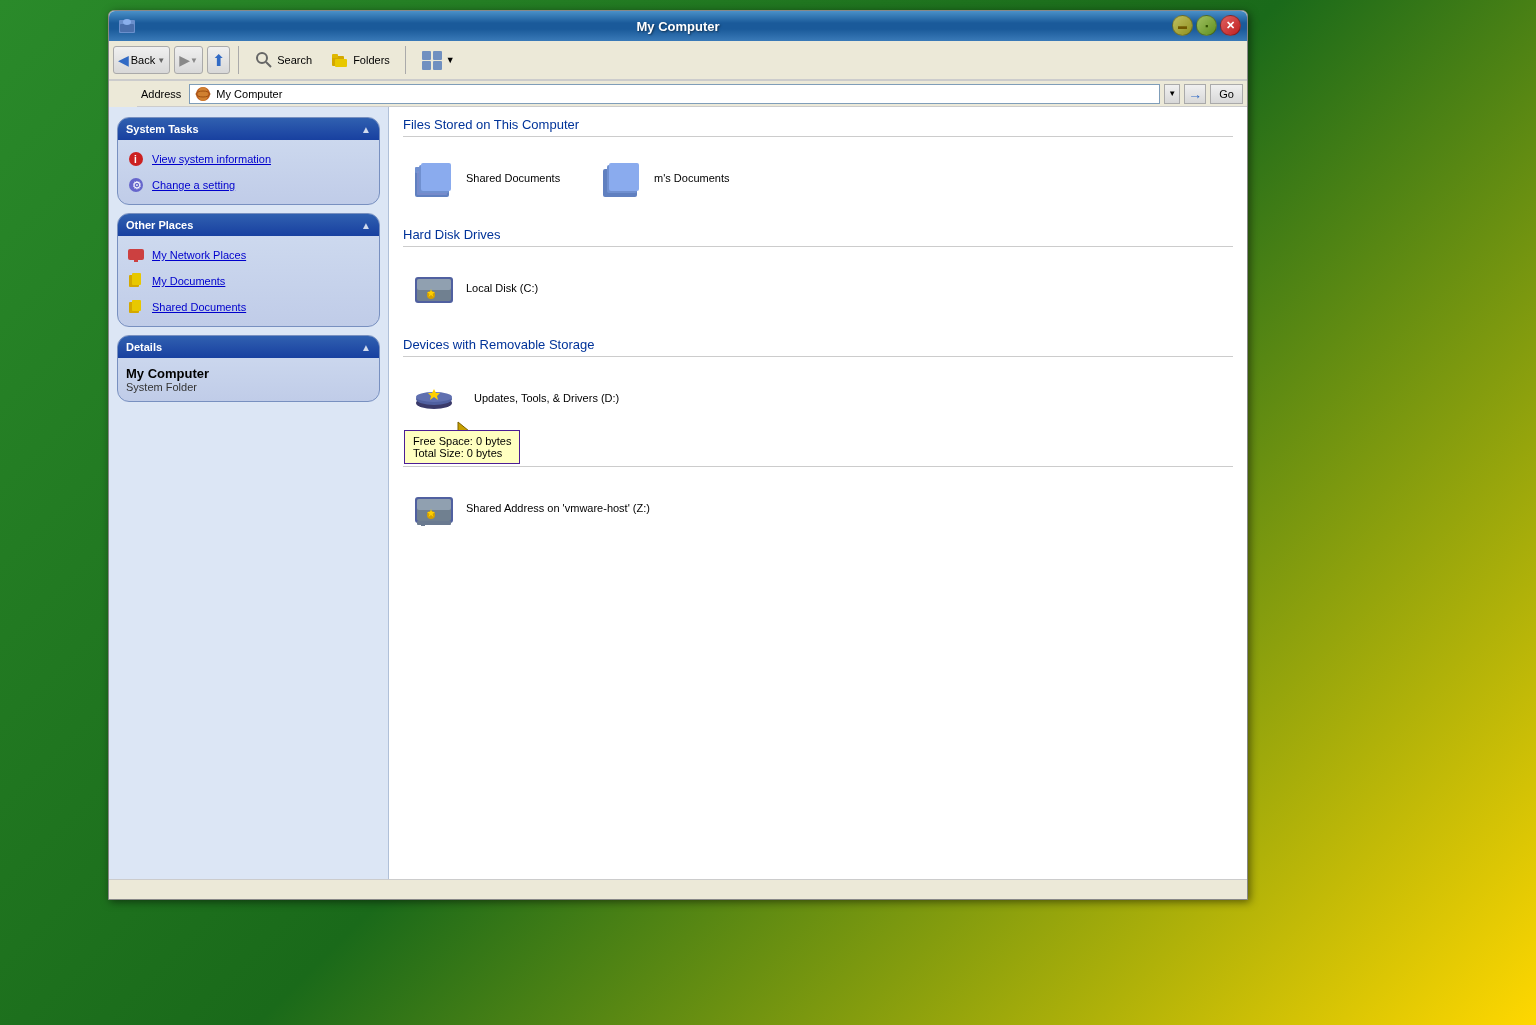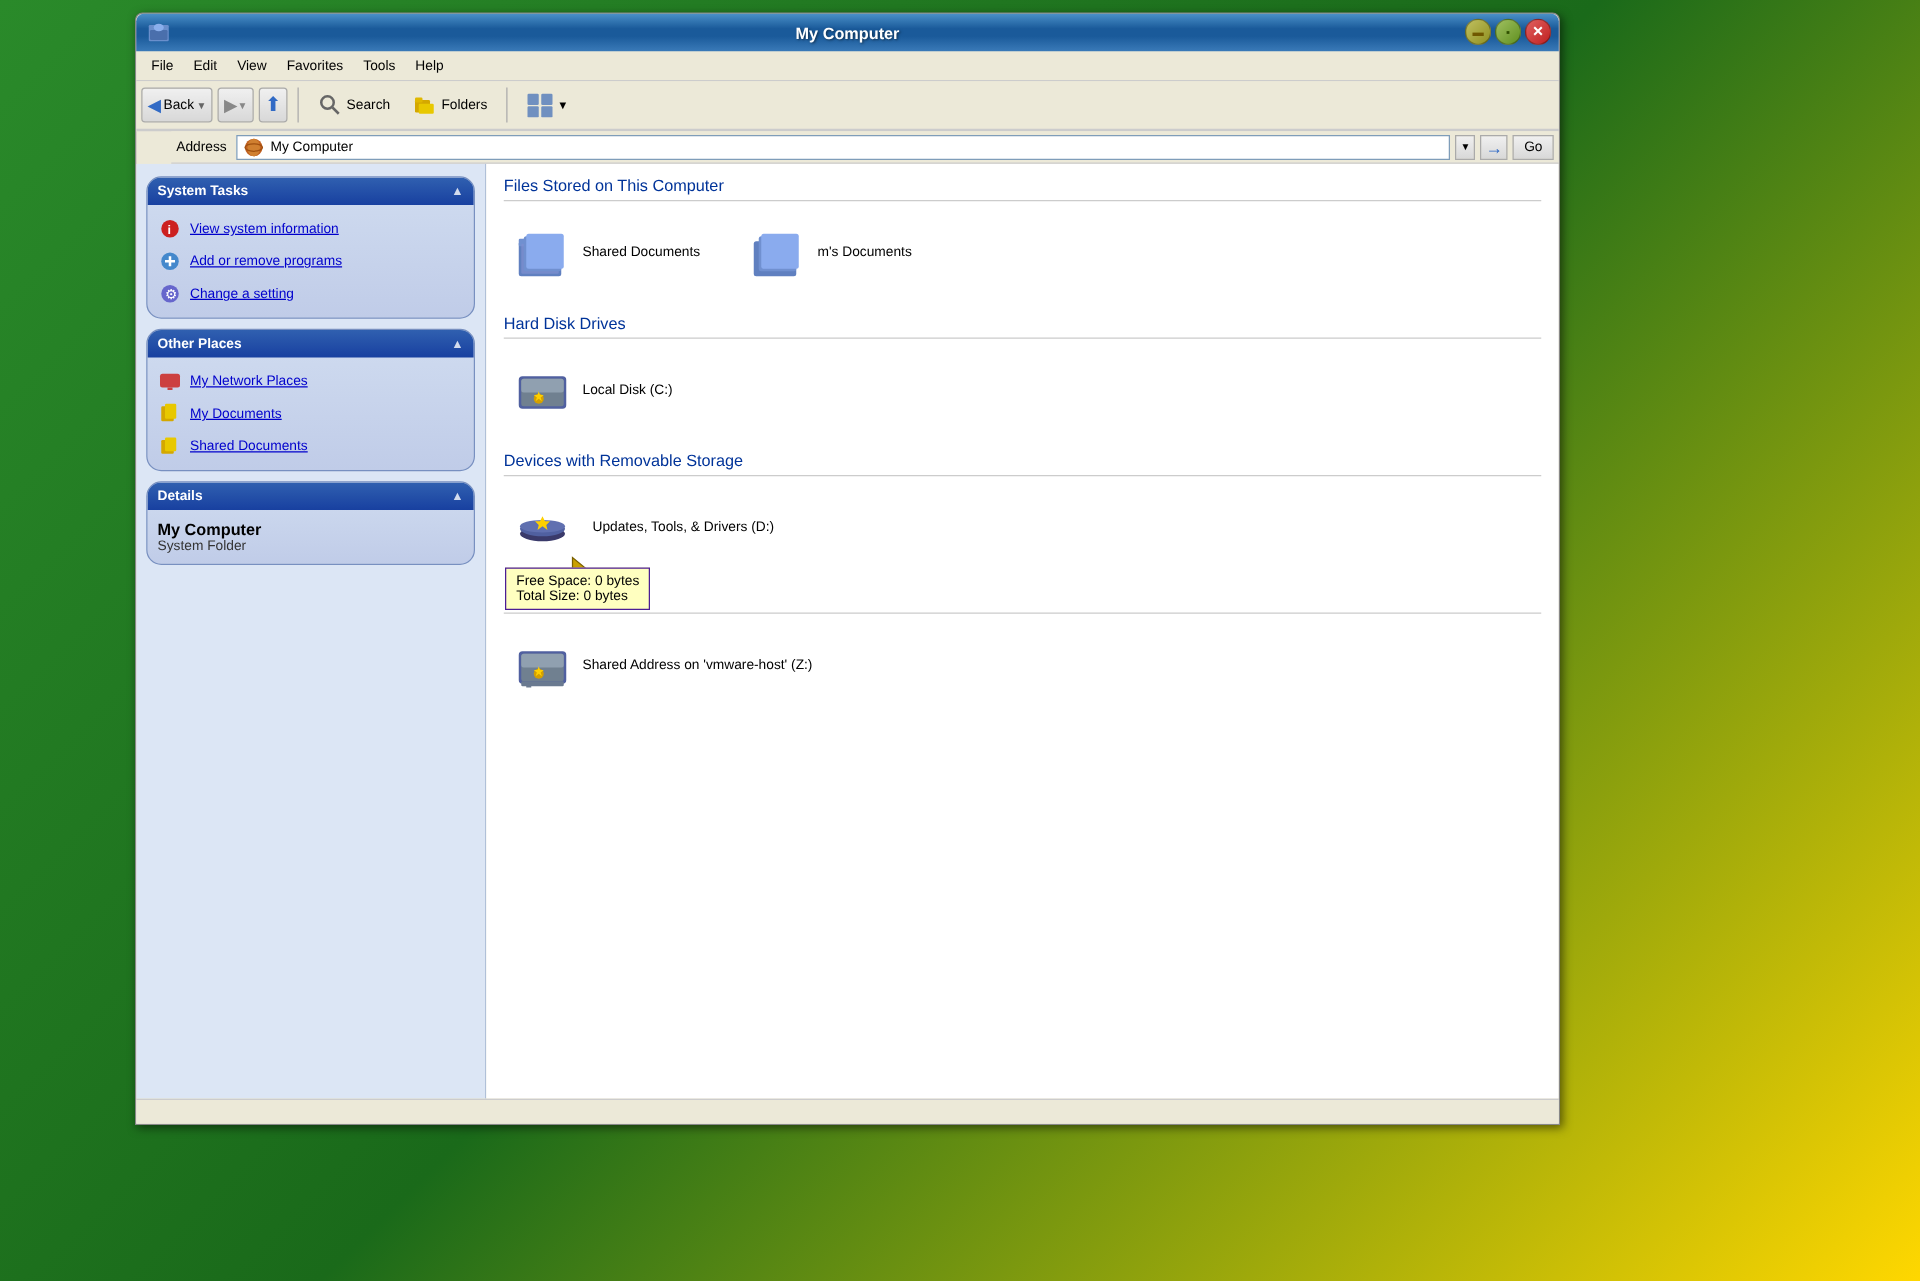--- a/index.html
+++ b/index.html
@@ -327,28 +327,20 @@
       </div>
       <div class="tb-btn tb-max">
         <span style="font-size:9px;color:#305000;">▪</span>
       </div>
       <div class="tb-btn tb-close">
         <span style="font-size:11px;font-weight:bold;">✕</span>
       </div>
     </div>
   </div>
 
-  <div class="menu-bar">
-    <span class="menu-item">File</span>
-    <span class="menu-item">Edit</span>
-    <span class="menu-item">View</span>
-    <span class="menu-item">Favorites</span>
-    <span class="menu-item">Tools</span>
-    <span class="menu-item">Help</span>
-  </div>
 
   <div class="toolbar">
     <div class="nav-btn">
       <span class="nav-arrow">◀</span>
       <span style="font-size:11px;margin:0 2px;">Back</span>
       <span class="nav-dropdown">▼</span>
     </div>
     <div class="nav-btn">
       <span class="nav-arrow" style="color:#888;">▶</span>
       <span class="nav-dropdown" style="color:#888;">▼</span>
@@ -410,30 +402,20 @@
         </div>
         <div class="sidebar-panel-content">
           <div class="sidebar-item">
             <span class="sidebar-icon">
               <svg width="18" height="18" viewBox="0 0 18 18">
                   <circle cx="9" cy="9" r="7" fill="#cc2020"></circle>
                   <text x="7" y="13" font-size="10" fill="white" font-weight="bold">i</text>
                 </svg>
             </span>
             <span>View system information</span>
-          </div>
-          <div class="sidebar-item">
-            <span class="sidebar-icon">
-              <svg width="18" height="18" viewBox="0 0 18 18">
-                  <circle cx="9" cy="9" r="7" fill="#4488cc"></circle>
-                  <rect x="5" y="8" width="8" height="2" fill="white"></rect>
-                  <rect x="8" y="5" width="2" height="8" fill="white"></rect>
-                </svg>
-            </span>
-            <span>Add or remove programs</span>
           </div>
           <div class="sidebar-item">
             <span class="sidebar-icon">
               <svg width="18" height="18" viewBox="0 0 18 18">
                   <circle cx="9" cy="9" r="7" fill="#6666cc"></circle>
                   <text x="5" y="13" font-size="11" fill="white">⚙</text>
                 </svg>
             </span>
             <span>Change a setting</span>
           </div>

